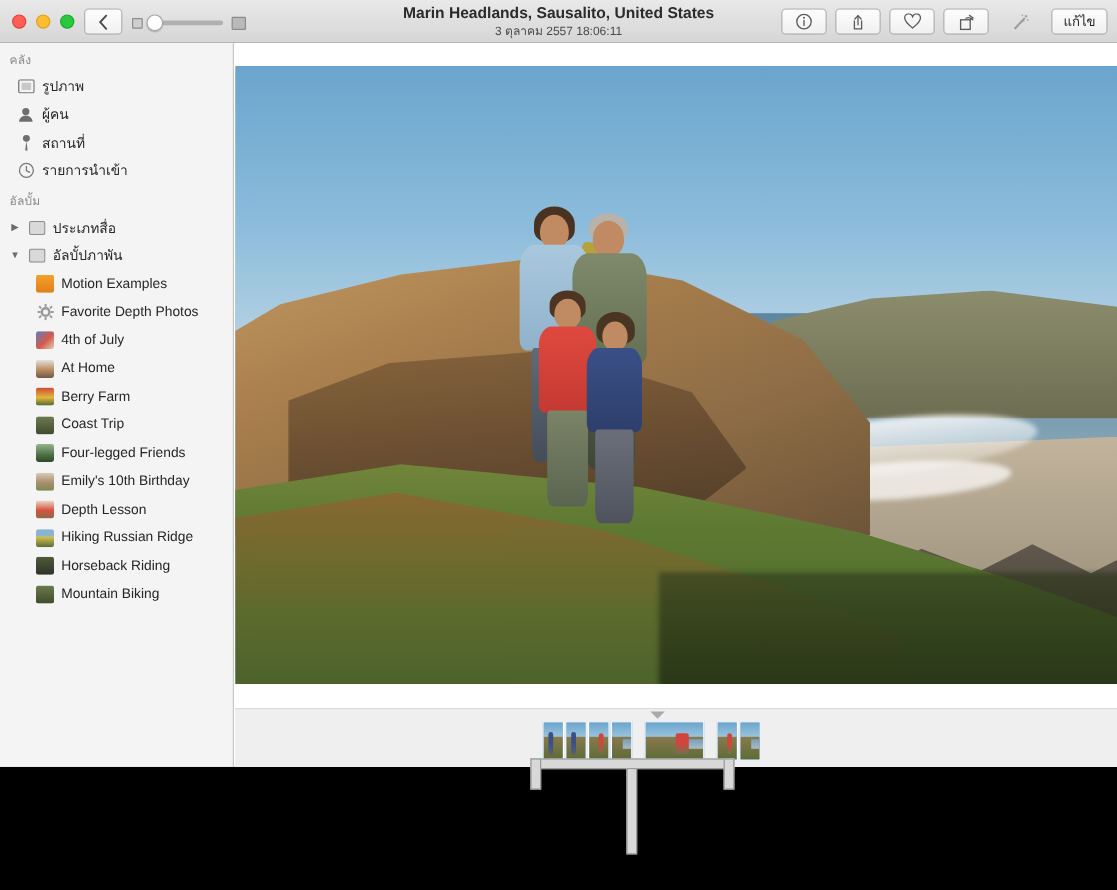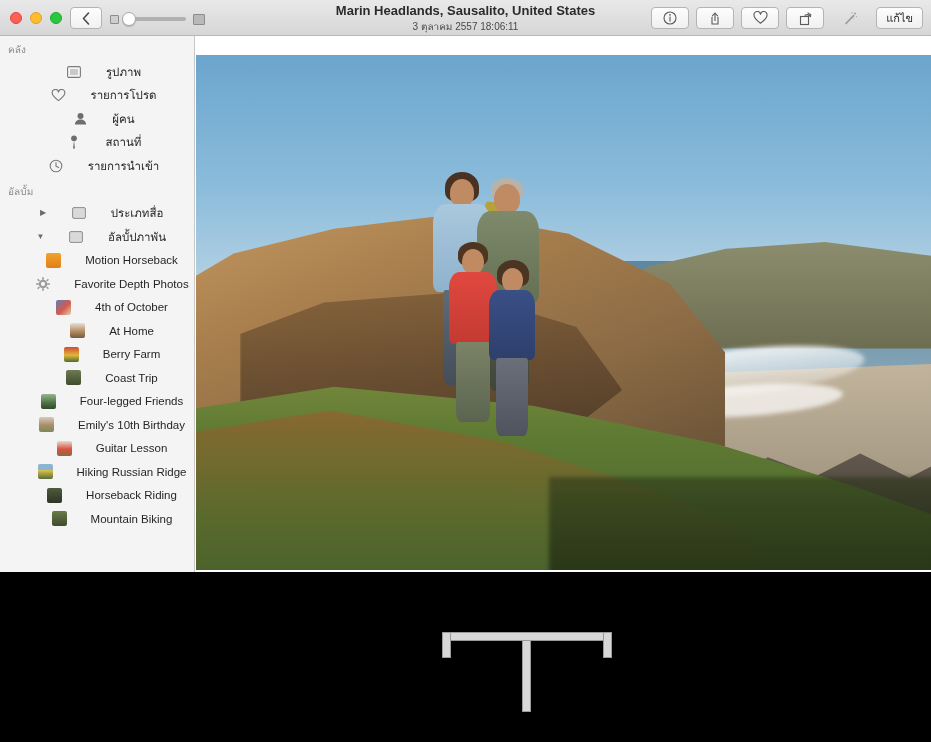--- a/index.html
+++ b/index.html
@@ -9,21 +9,21 @@
     height: 742px;
     background: #000000;
     font-family: "Liberation Sans", "DejaVu Sans", sans-serif;
     overflow: hidden;
   }
 
   #app {
     position: absolute;
     left: 0; top: 0;
     width: 931px;
-    height: 572px;
+    height: 639px;
     background: #ffffff;
     overflow: hidden;
     text-decoration: underline;
   }
 
   
   #titlebar {
     position: absolute;
     left: 0; top: 0;
     width: 931px;
@@ -158,23 +158,22 @@
     font-size: 10px;
     color: #8a8a8a;
     padding: 6px 0 3px 8px;
     letter-spacing: 0.1px;
   }
   .sb-row {
     display: flex;
     align-items: center;
     height: 23.5px;
     padding-left: 8px;
-    gap: 24px;
+    gap: 6px;
     white-space: nowrap;
-    justify-content: center;
   }
   .sb-row.indent1 { padding-left: 14px; }
   .sb-row.indent2 { padding-left: 30px; }
   .sb-row.selected { background: #d5d5d5; }
   .sb-label { font-size: 11.5px; color: #262626; }
   .sb-ico {
     width: 15px; height: 15px;
     flex: 0 0 15px;
     display: flex;
     align-items: center;
@@ -516,28 +515,20 @@
       <span class="sb-ico">
         <svg width="14" height="12" viewBox="0 0 14 12">
           <rect x="0.6" y="0.6" width="12.8" height="10.8" rx="1.4" fill="none" stroke="#7b7b7b" stroke-width="1.1"></rect>
           <rect x="3" y="2.9" width="8" height="6.2" rx="0.8" fill="#c9c9c9"></rect>
         </svg>
       </span>
       <span class="sb-label">รูปภาพ</span>
     </div>
 
 
-    <div class="sb-row indent1">
-      <span class="sb-ico">
-        <svg width="15" height="13" viewBox="0 0 15 13">
-          <path d="M7.5 11.6 C2.2 7.7 1.2 5.5 1.2 4.1 A3 3 0 0 1 7.5 3.1 A3 3 0 0 1 13.8 4.1 C13.8 5.5 12.8 7.7 7.5 11.6 Z" fill="none" stroke="#7b7b7b" stroke-width="1.15" stroke-linejoin="round"></path>
-        </svg>
-      </span>
-      <span class="sb-label">รายการโปรด</span>
-    </div>
 
     <div class="sb-row indent1">
       <span class="sb-ico">
         <svg width="13" height="13" viewBox="0 0 13 13">
           <circle cx="6.5" cy="4" r="3" fill="#6e6e6e"></circle>
           <path d="M0.8 12.4 C1.3 8.8 3.6 7.4 6.5 7.4 C9.4 7.4 11.7 8.8 12.2 12.4 Z" fill="#6e6e6e"></path>
         </svg>
       </span>
       <span class="sb-label">ผู้คน</span>
     </div>
@@ -581,21 +572,21 @@
           <rect x="0.6" y="0.6" width="12.8" height="10.8" rx="1.4" fill="#d9d9d9" stroke="#8e8e8e" stroke-width="1"></rect>
         </svg>
       </span>
       <span class="sb-label">อัลบั้ปภาพัน</span>
     </div>
 
     <div class="sb-row indent2">
       <span class="album-thumb">
         <i style="background:linear-gradient(to bottom,#f2a22c,#e07f18)"></i>
       </span>
-      <span class="sb-label">Motion Horseback</span>
+      <span class="sb-label">Motion Examples</span>
     </div>
     <div class="sb-row indent2">
       <span class="sb-ico">
         <svg width="14" height="14" viewBox="0 0 14 14">
           <circle cx="7" cy="7" r="3.2" fill="none" stroke="#9a9a9a" stroke-width="2.1"></circle>
           <g fill="#9a9a9a">
             <rect x="6.2" y="0.2" width="1.6" height="2.6"></rect>
             <rect x="6.2" y="11.2" width="1.6" height="2.6"></rect>
             <rect x="0.2" y="6.2" width="2.6" height="1.6"></rect>
             <rect x="11.2" y="6.2" width="2.6" height="1.6"></rect>
@@ -605,21 +596,21 @@
             <rect x="1.7" y="9.7" width="1.6" height="2.4" transform="rotate(45 2.5 10.9)"></rect>
           </g>
         </svg>
       </span>
       <span class="sb-label">Favorite Depth Photos</span>
     </div>
     <div class="sb-row indent2">
       <span class="album-thumb">
         <i style="background:linear-gradient(135deg,#5f7fb6,#d35a4e 55%,#e2d3b0)"></i>
       </span>
-      <span class="sb-label">4th of October</span>
+      <span class="sb-label">4th of July</span>
     </div>
     <div class="sb-row indent2">
       <span class="album-thumb">
         <i style="background:linear-gradient(to bottom,#e3e0da 0%,#b98c5e 55%,#6f5a46 100%)"></i>
       </span>
       <span class="sb-label">At Home</span>
     </div>
     <div class="sb-row indent2">
       <span class="album-thumb">
         <i style="background:linear-gradient(to bottom,#cf4a36 0%,#e2b63a 55%,#4e6b34 100%)"></i>
@@ -641,21 +632,21 @@
     <div class="sb-row indent2">
       <span class="album-thumb">
         <i style="background:linear-gradient(to bottom,#d8ccb8 0%,#a88d6c 55%,#7c8a52 100%)"></i>
       </span>
       <span class="sb-label">Emily's 10th Birthday</span>
     </div>
     <div class="sb-row indent2">
       <span class="album-thumb">
         <i style="background:linear-gradient(to bottom,#e6dccb 0%,#d8523e 55%,#8a6a44 100%)"></i>
       </span>
-      <span class="sb-label">Guitar Lesson</span>
+      <span class="sb-label">Depth Lesson</span>
     </div>
     <div class="sb-row indent2">
       <span class="album-thumb">
         <i style="background:linear-gradient(to bottom,#8bb3d2 0%,#8bb3d2 40%,#d8c44e 41%,#5a6b3a 100%)"></i>
       </span>
       <span class="sb-label">Hiking Russian Ridge</span>
     </div>
     <div class="sb-row indent2">
       <span class="album-thumb">
         <i style="background:linear-gradient(to bottom,#4e5a3c 0%,#2e3426 100%)"></i>

